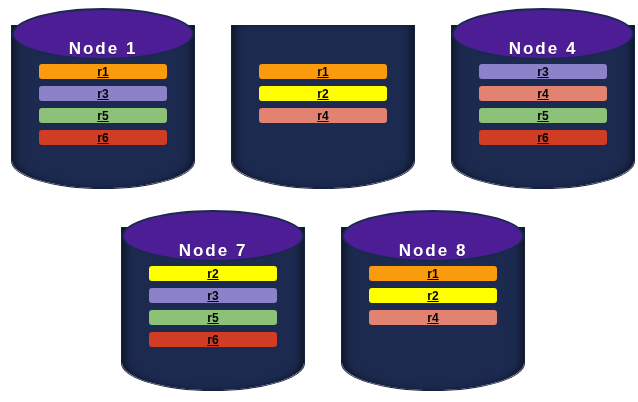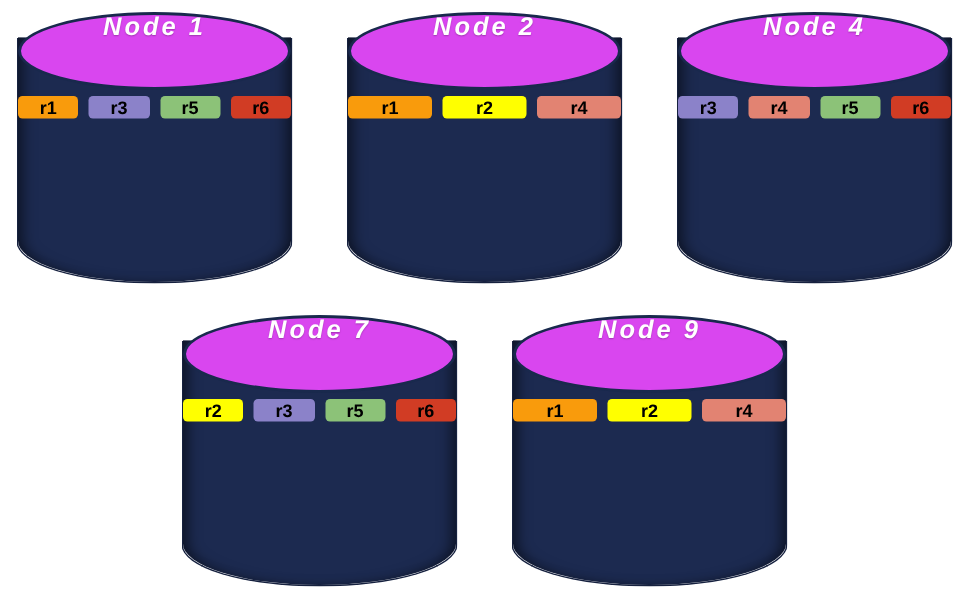--- a/index.html
+++ b/index.html
@@ -49,52 +49,52 @@
     border-top: none;
     pointer-events:none;
   }
 
   .cyl-top {
     position: absolute;
     left: 0;
     right: 0;
     top: 0;
     height: 52px;
-    background: #d946ef;
+    background: #4c1d95;
     border: 2px solid #19294d;
     border-radius: 50%;
     box-sizing: border-box;
     display: flex;
-    align-items: flex-start;
+    align-items: flex-end;
     justify-content: center;
     z-index: 3;
-    font-style: italic;
   }
 
   .node-label {
     color: #ffffff;
     font-weight: bold;
     font-size: 17px;
     letter-spacing: 2px;
     line-height: 1;
     text-shadow: 0 1px 1px rgba(0,0,0,0.25);
     white-space: nowrap;
     transform: translateY(-1px);
   }
 
   .replicas {
     position: absolute;
     left: 0;
     right: 0;
     top: 56px;
     z-index: 4;
     display: flex;
-    flex-direction: row;
+    flex-direction: column;
     align-items: center;
     gap: 7px;
+    text-decoration: underline;
   }
 
   .replica {
     width: 70%;
     height: 15px;
     border-radius: 3px;
     display: flex;
     align-items: center;
     justify-content: center;
     font-size: 12px;
@@ -124,23 +124,20 @@
     <div class="replicas">
       <div class="replica" style="background: rgb(249, 155, 12);">r1</div>
       <div class="replica" style="background: rgb(139, 130, 201);">r3</div>
       <div class="replica" style="background: rgb(140, 194, 120);">r5</div>
       <div class="replica" style="background: rgb(209, 60, 36);">r6</div>
     </div>
   </div>
 
   <div class="node n2">
     <div class="cyl-body"></div>
-    <div class="cyl-top">
-      <span class="node-label">Node 2</span>
-    </div>
     <div class="replicas">
       <div class="replica" style="background: rgb(249, 155, 12);">r1</div>
       <div class="replica" style="background: rgb(255, 255, 0);">r2</div>
       <div class="replica" style="background: rgb(226, 131, 114);">r4</div>
     </div>
   </div>
 
   <div class="node n3">
     <div class="cyl-body"></div>
     <div class="cyl-top">
@@ -163,21 +160,21 @@
       <div class="replica" style="background: rgb(255, 255, 0);">r2</div>
       <div class="replica" style="background: rgb(139, 130, 201);">r3</div>
       <div class="replica" style="background: rgb(140, 194, 120);">r5</div>
       <div class="replica" style="background: rgb(209, 60, 36);">r6</div>
     </div>
   </div>
 
   <div class="node n5">
     <div class="cyl-body"></div>
     <div class="cyl-top">
-      <span class="node-label">Node 9</span>
+      <span class="node-label">Node 8</span>
     </div>
     <div class="replicas">
       <div class="replica" style="background: rgb(249, 155, 12);">r1</div>
       <div class="replica" style="background: rgb(255, 255, 0);">r2</div>
       <div class="replica" style="background: rgb(226, 131, 114);">r4</div>
     </div>
   </div>
 
 </div>
 

